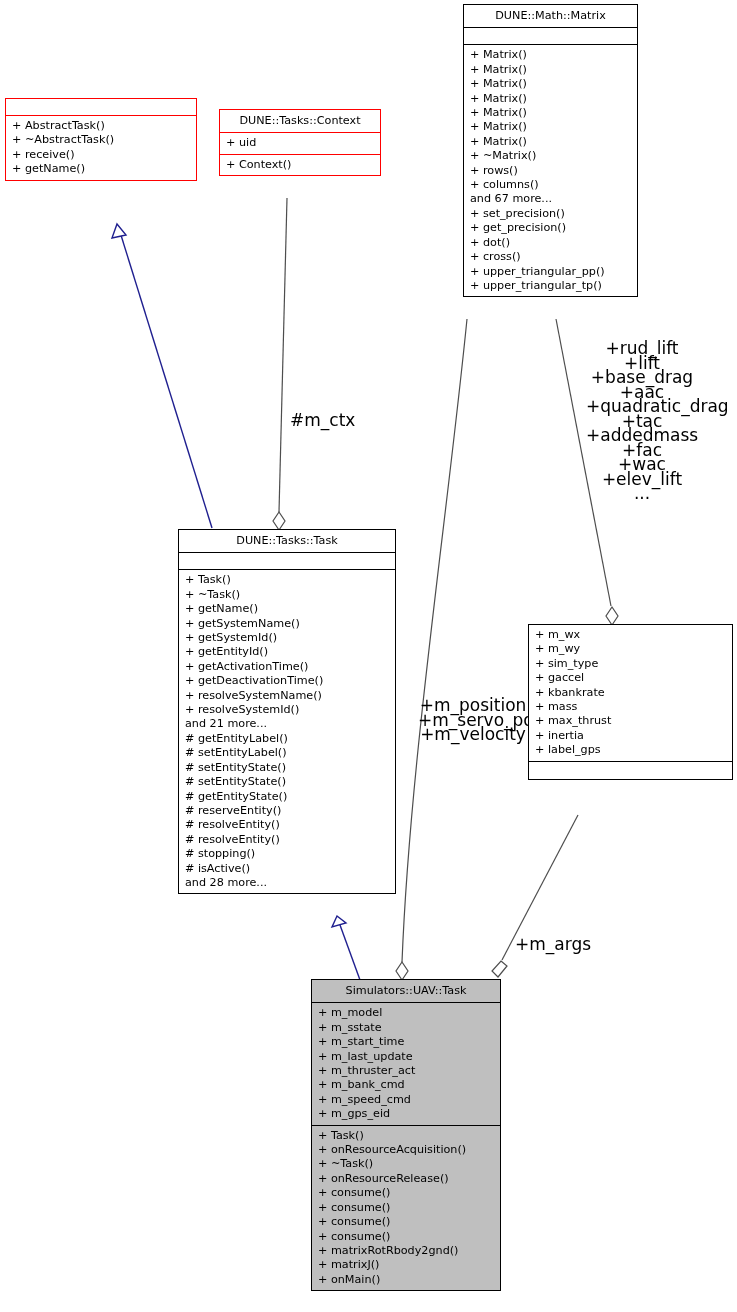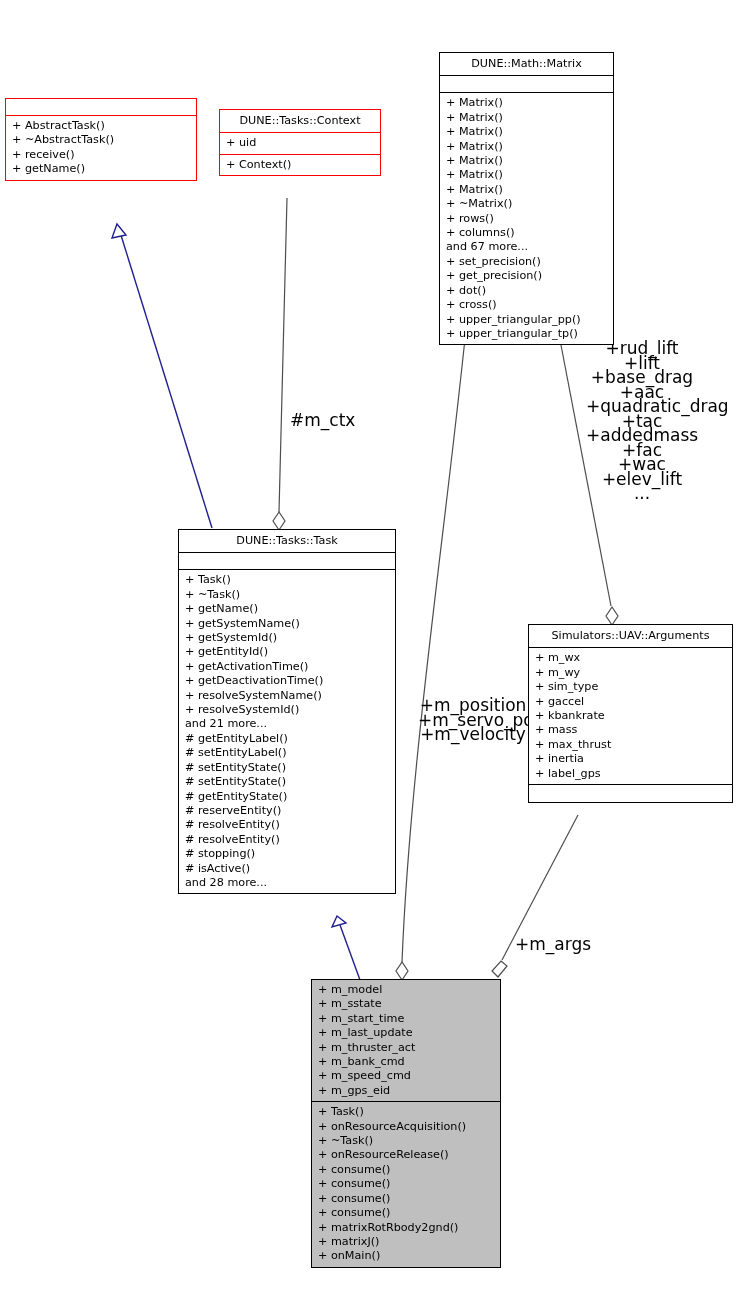--- a/index.html
+++ b/index.html
@@ -93,21 +93,21 @@
       <line x1="556" y1="319" x2="611" y2="606" stroke="#4d4d4d" stroke-width="1.2"></line>
       <polygon points="612,607 618,616 612,625 606,616" fill="#ffffff" stroke="#4d4d4d" stroke-width="1.2"></polygon>
     </g>
 
     <g>
       <line x1="578" y1="815" x2="502" y2="960" stroke="#4d4d4d" stroke-width="1.2"></line>
       <polygon points="501,961 507,966 498,977 492,971" fill="#ffffff" stroke="#4d4d4d" stroke-width="1.2"></polygon>
     </g>
   </svg>
 
-  <div class="uml-box" style="left:439px; top:4px; width:175px;margin-top:48px;">
+  <div class="uml-box" style="left:463px; top:4px; width:175px;">
     <div class="uml-title">DUNE::Math::Matrix</div>
     <div class="uml-section empty"></div>
     <div class="uml-section last">
       <div class="uml-row">+ Matrix()</div>
       <div class="uml-row">+ Matrix()</div>
       <div class="uml-row">+ Matrix()</div>
       <div class="uml-row">+ Matrix()</div>
       <div class="uml-row">+ Matrix()</div>
       <div class="uml-row">+ Matrix()</div>
       <div class="uml-row">+ Matrix()</div>
@@ -167,36 +167,36 @@
       <div class="uml-row"># reserveEntity()</div>
       <div class="uml-row"># resolveEntity()</div>
       <div class="uml-row"># resolveEntity()</div>
       <div class="uml-row"># stopping()</div>
       <div class="uml-row"># isActive()</div>
       <div class="uml-row">and 28 more...</div>
     </div>
   </div>
 
   <div class="uml-box" style="left:528px; top:624px; width:205px;">
-    <div class="uml-title">Simulators::UAV::Arguments</div>
     <div class="uml-section">
       <div class="uml-row">+ m_wx</div>
       <div class="uml-row">+ m_wy</div>
       <div class="uml-row">+ sim_type</div>
       <div class="uml-row">+ gaccel</div>
       <div class="uml-row">+ kbankrate</div>
       <div class="uml-row">+ mass</div>
       <div class="uml-row">+ max_thrust</div>
       <div class="uml-row">+ inertia</div>
       <div class="uml-row">+ label_gps</div>
     </div>
     <div class="uml-section empty last"></div>
   </div>
 
   <div class="uml-box filled" style="left:311px; top:979px; width:190px;">
+    <div class="uml-title">Simulators::UAV::Task</div>
     <div class="uml-section">
       <div class="uml-row">+ m_model</div>
       <div class="uml-row">+ m_sstate</div>
       <div class="uml-row">+ m_start_time</div>
       <div class="uml-row">+ m_last_update</div>
       <div class="uml-row">+ m_thruster_act</div>
       <div class="uml-row">+ m_bank_cmd</div>
       <div class="uml-row">+ m_speed_cmd</div>
       <div class="uml-row">+ m_gps_eid</div>
     </div>

